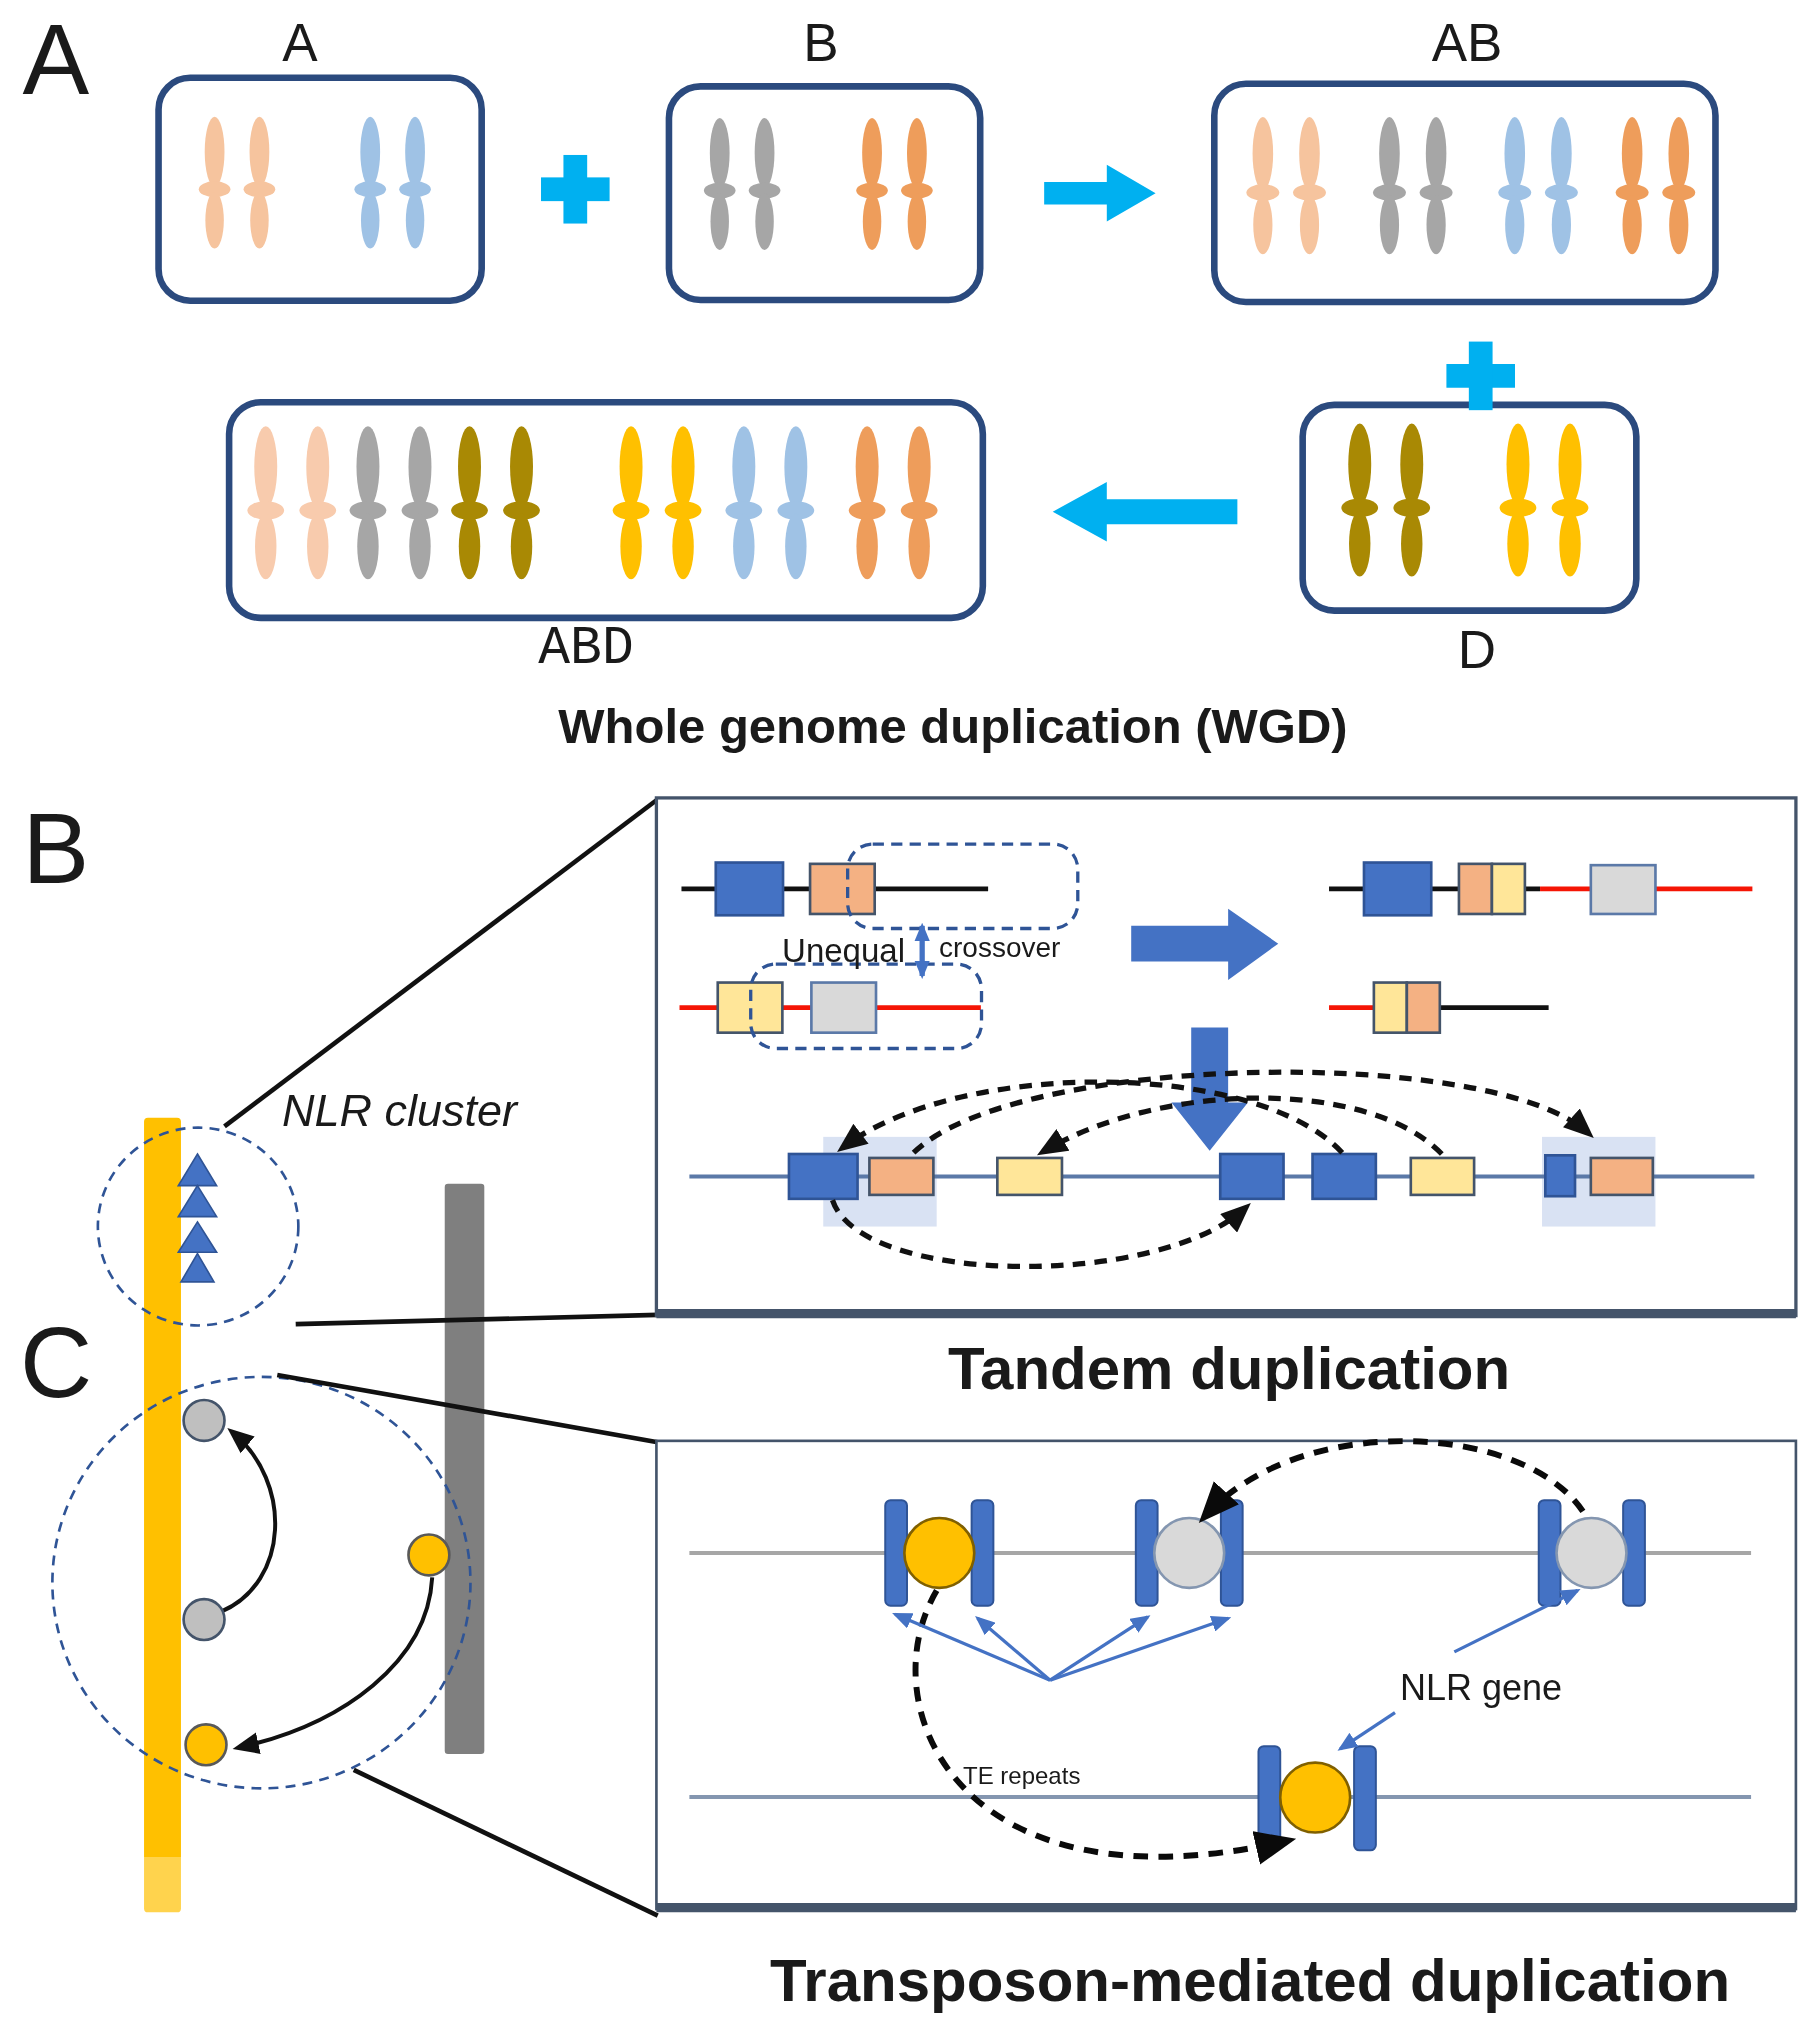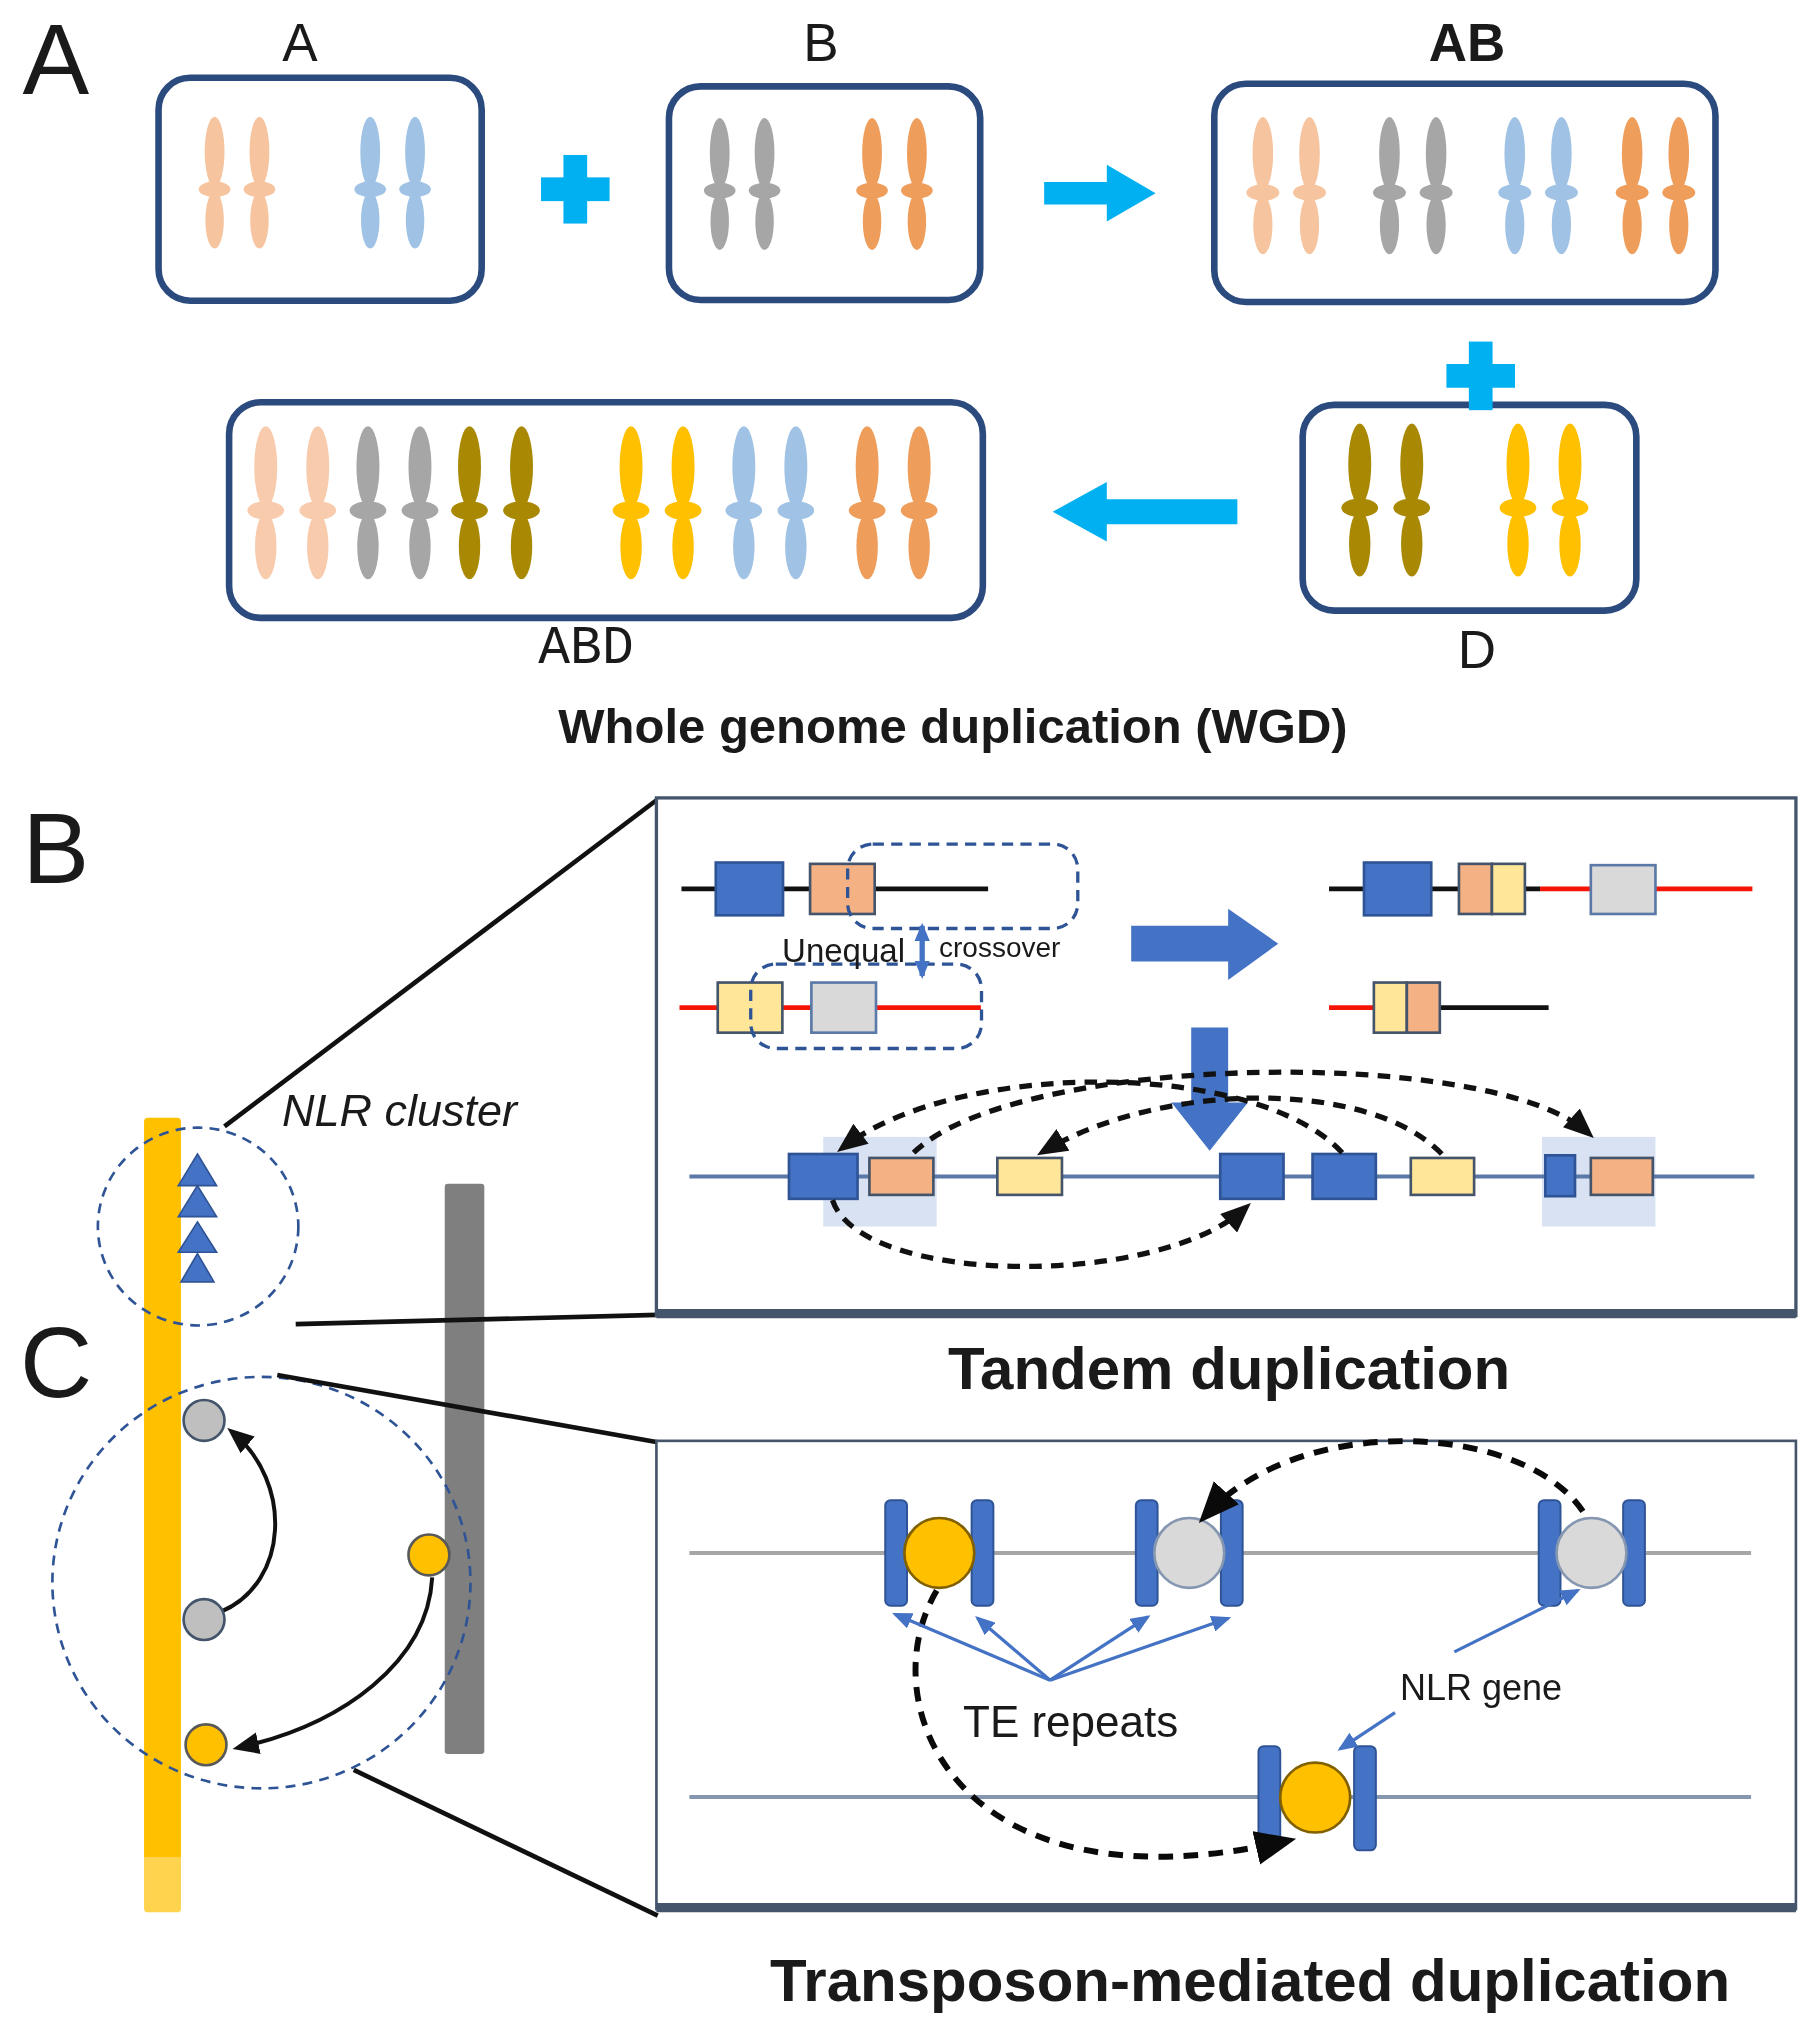--- a/index.html
+++ b/index.html
@@ -266,30 +266,30 @@
     <line x1="2115" y1="2597" x2="2032" y2="2652" stroke="#4472C4" stroke-width="5" marker-end="url(#mBlue)"></line>
   </g>
 </svg>
 
 <div class="txt panel-letter" style="left:22.4px;top:9.2px;">A</div>
 <div class="txt panel-letter" style="left:22.4px;top:798px;">B</div>
 <div class="txt panel-letter" style="left:20px;top:1312px;">C</div>
 
 <div class="txt genome-label" style="left:300px;top:16px;">A</div>
 <div class="txt genome-label" style="left:821px;top:16px;">B</div>
-<div class="txt genome-label" style="left:1467px;top:16px;font-weight:bold;">AB</div>
+<div class="txt genome-label" style="left:1467px;top:16px;">AB</div>
 <div class="txt genome-label" style="left:1477px;top:623px;">D</div>
 <div class="txt genome-label" style="left:586px;top:623px;font-family:Liberation Mono, monospace;">ABD</div>
 
 <div class="txt caption wgd-title" style="left:953px;top:702px;">Whole genome duplication (WGD)</div>
 
 <div class="txt small-label" style="left:282px;top:1088px;font-size:45px;font-style:italic;">NLR cluster</div>
 
 <div class="txt small-label" style="left:905px;top:934px;font-size:33px;transform:translateX(-100%);">Unequal</div>
 <div class="txt small-label" style="left:939px;top:934px;font-size:28px;">crossover</div>
 
 <div class="txt caption dup-caption" style="left:1229px;top:1339px;">Tandem duplication</div>
 
-<div class="txt small-label" style="left:963px;top:1700px;font-size:44px;">TE repeats</div>
+<div class="txt small-label" style="left:963px;top:1764px;font-size:24px;">TE repeats</div>
 <div class="txt small-label" style="left:1380px;top:1670px;font-size:36px;margin-left:20px;">NLR gene</div>
 
 <div class="txt caption dup-caption" style="left:1250px;top:1931px;margin-top:20px;">Transposon-mediated duplication</div>
 
 
 </body></html>

